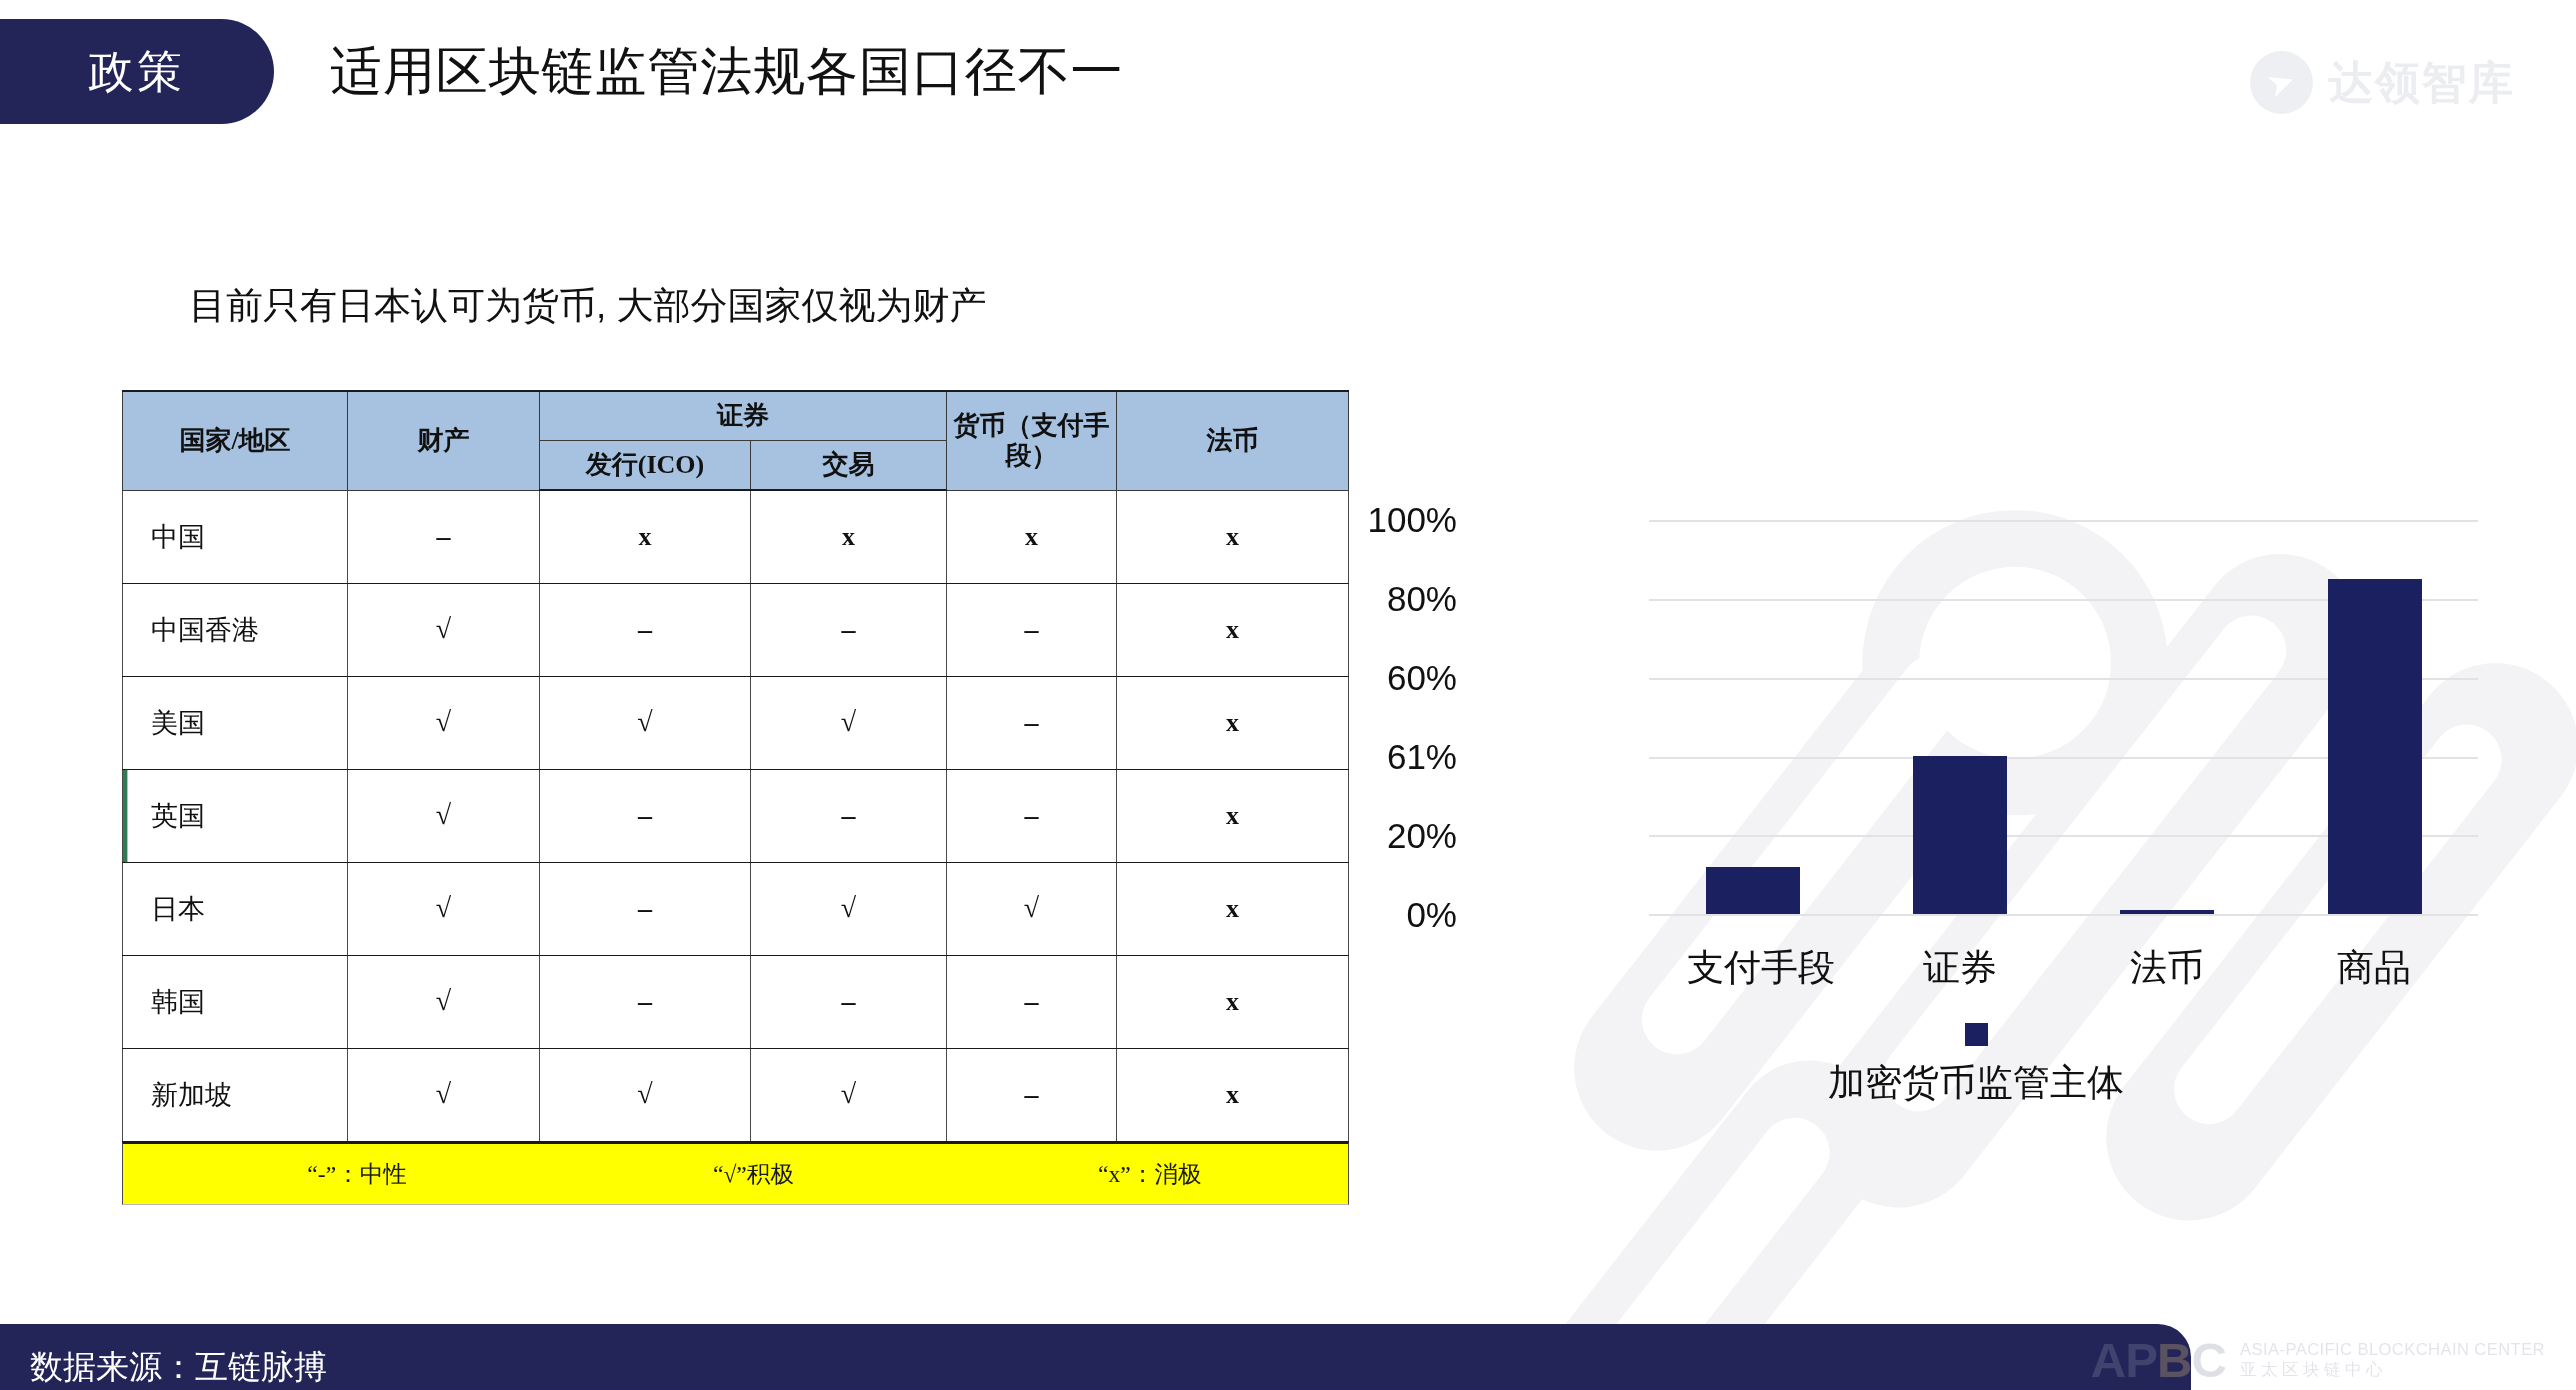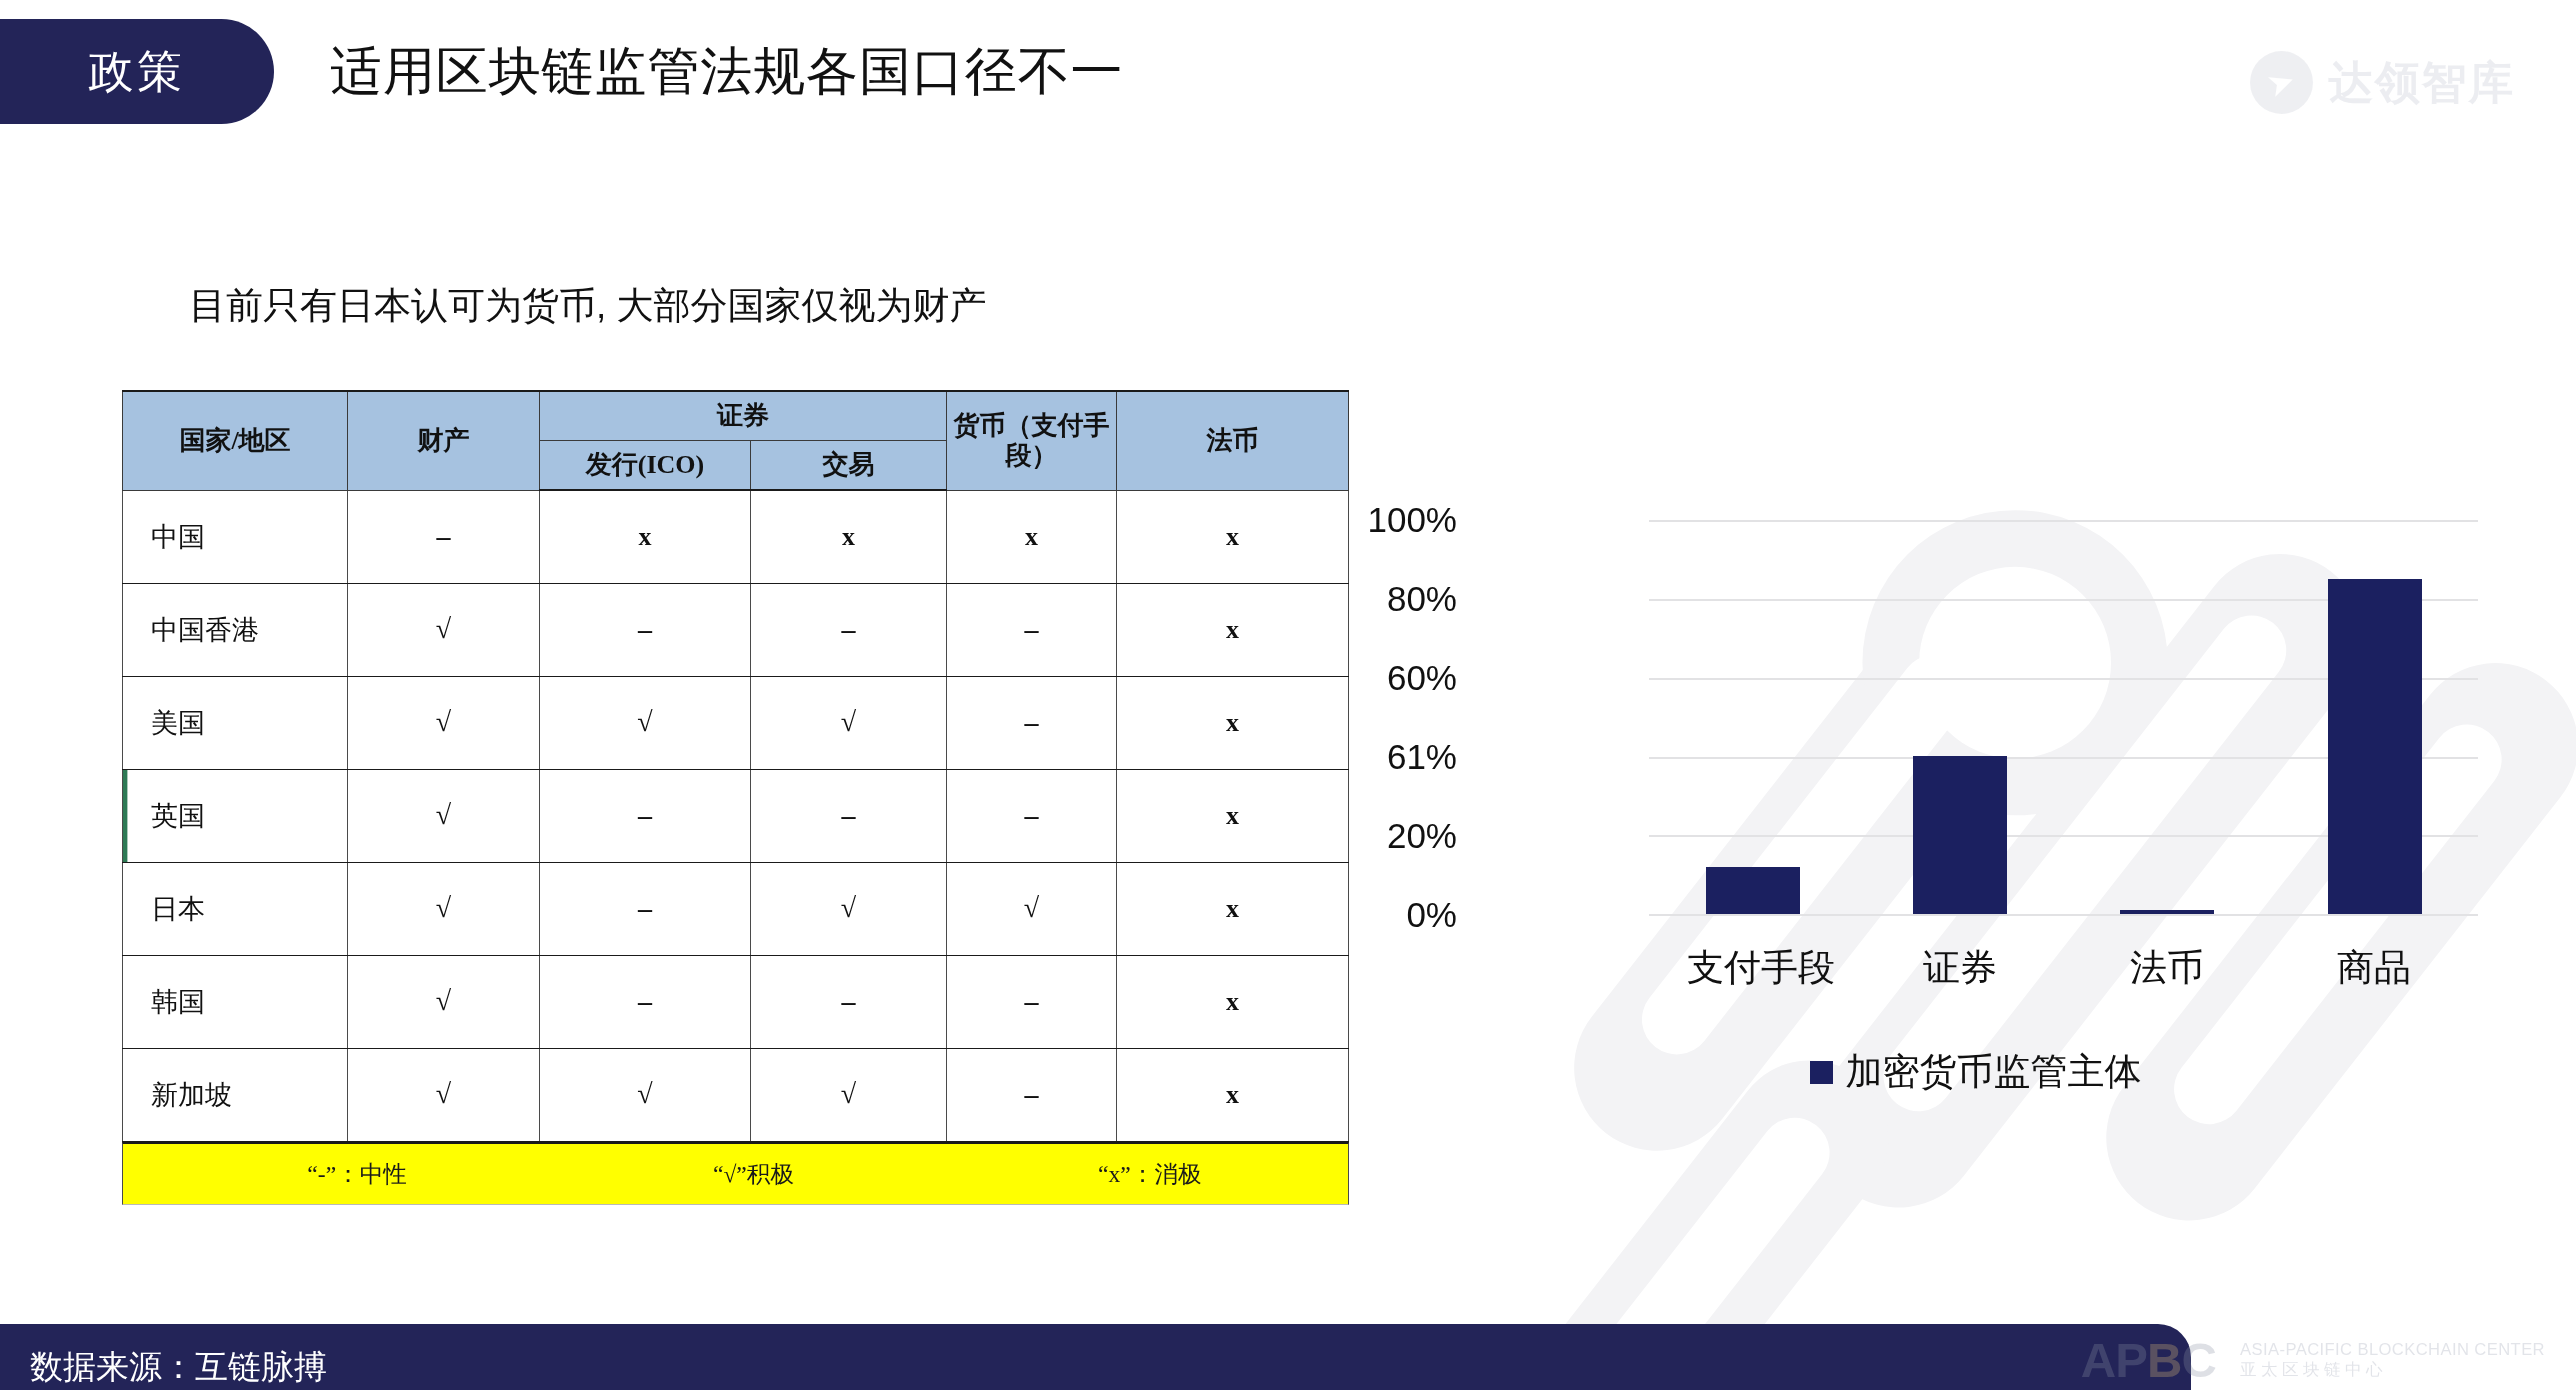--- a/index.html
+++ b/index.html
@@ -240,26 +240,27 @@
     top: 454px;
     text-align: center;
     font-size: 37px;
     color: #111111;
     transform: translateX(-50%);
     white-space: nowrap;
   }
   #chart-legend {
     position: absolute;
     left: 0;
-    top: 558px;
+    top: 534px;
     width: 1090px;
     display: flex;
     align-items: center;
     justify-content: center;
     gap: 12.2px;
+    flex-direction: column;
   }
   #chart-legend .swatch {
     width: 23px; height: 23px;
     background: #1b2060;
     display: inline-block;
   }
   #chart-legend .legend-text {
     font-size: 37px;
     color: #111111;
   }
@@ -282,21 +283,21 @@
     font-size: 33px;
     color: #ffffff;
     white-space: nowrap;
   }
   #footer-logo {
     position: absolute;
     right: 31px;
     bottom: 5.2px;
     display: flex;
     align-items: center;
-    gap: 24px;
+    gap: 14px;
     opacity: 0.28;
   }
   #footer-logo .apbc {
     font-size: 49px;
     font-weight: 700;
     color: #8d93a6;
     letter-spacing: -0.9px;
     line-height: 1;
   }
   #footer-logo .apbc .b-coin { color: #e8c778; }

